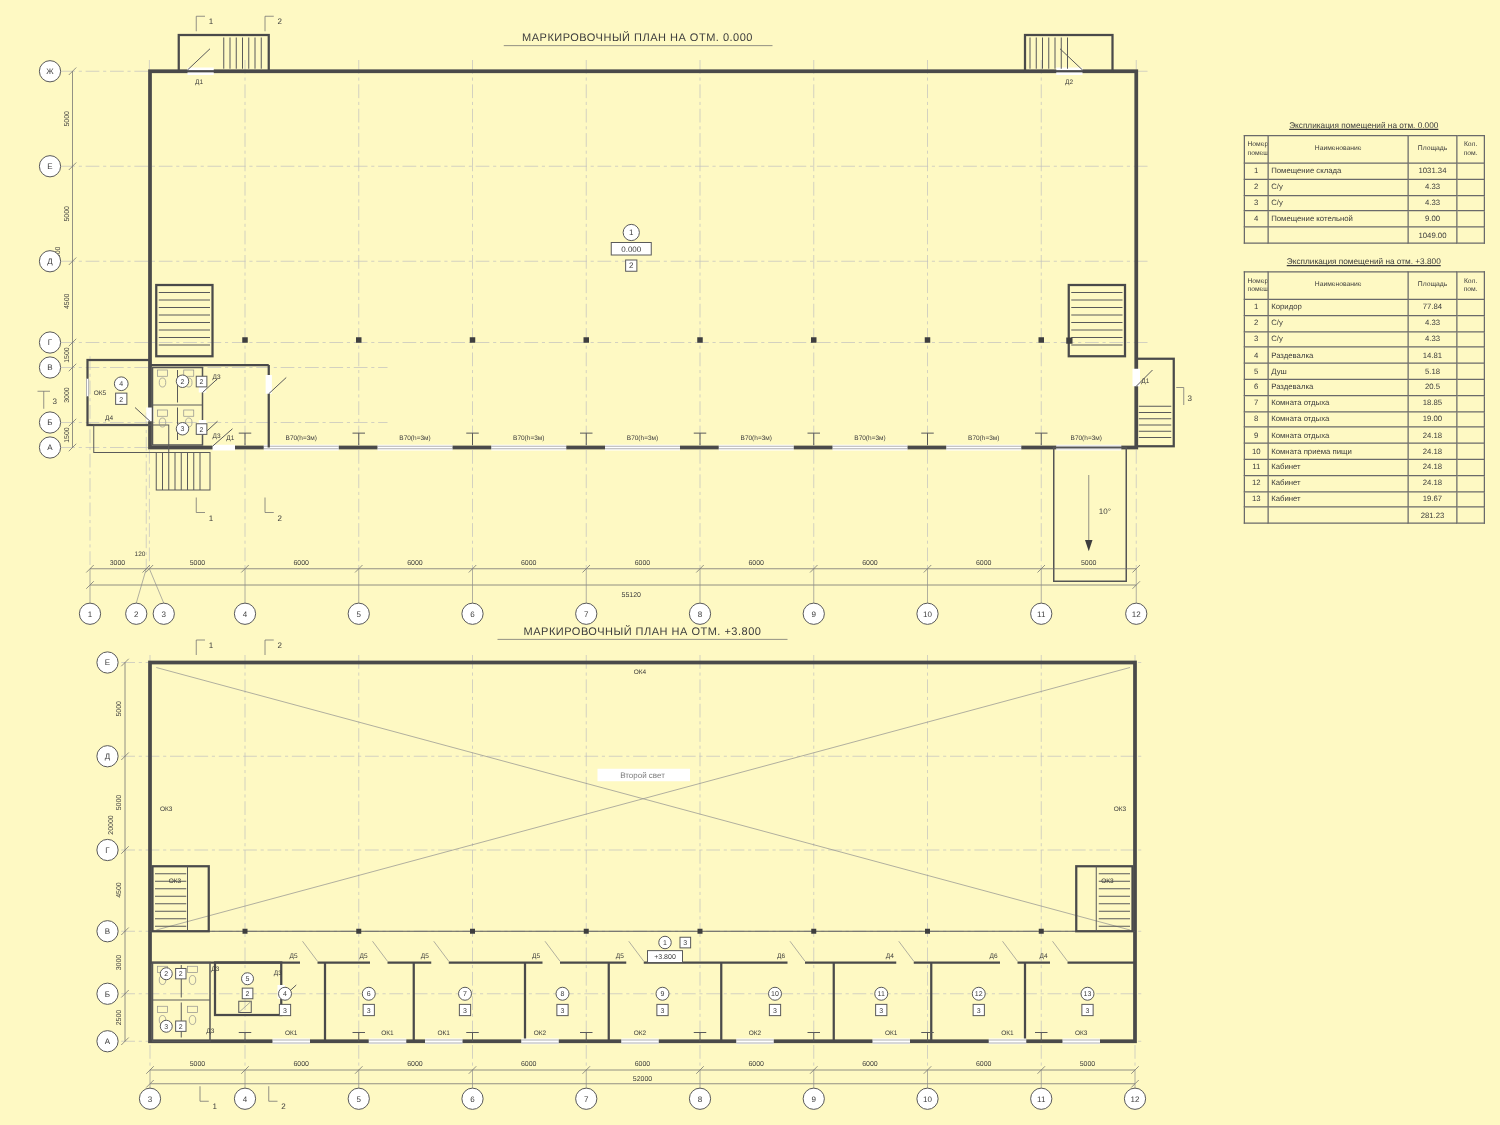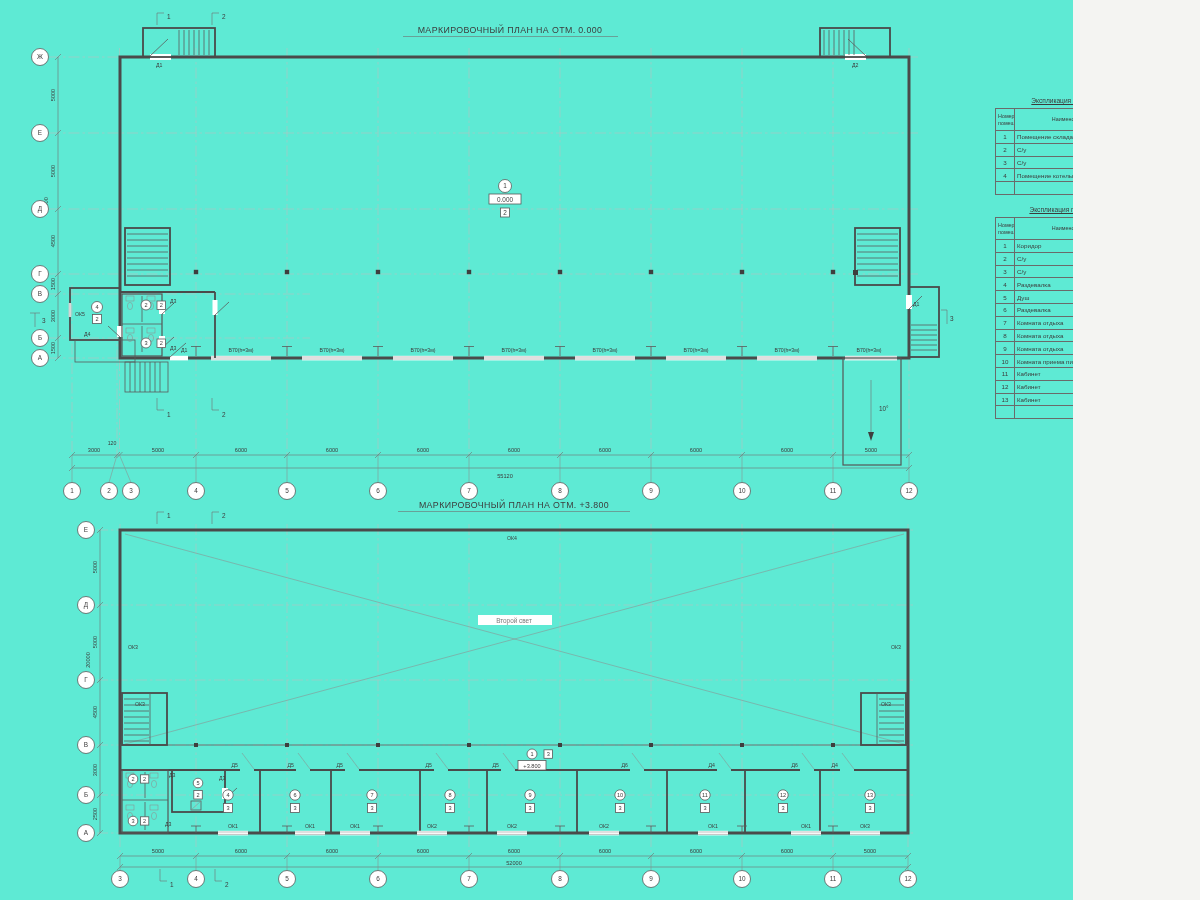--- a/index.html
+++ b/index.html
@@ -1,16 +1,16 @@
 <!DOCTYPE html>
 <html><head>
 <meta charset="utf-8">
 <style>
   html,body{margin:0;padding:0;background:#f4f4f2;}
-  .page{position:relative;width:1073px;height:900px;background:#5eead4;overflow:hidden;
+  .page{position:relative;width:1200px;height:900px;background:#fef9c3;overflow:hidden;
         font-family:"Liberation Sans",sans-serif;}
   svg text{font-family:"Liberation Sans",sans-serif;fill:#3c3c3c;}
   .t5{font-size:5.2px;} .t55{font-size:5.6px;} .t6{font-size:6.4px;} .t9{font-size:8.8px;letter-spacing:.4px;}
   .mid{text-anchor:middle;} .end{text-anchor:end;}
   .gry{fill:#7a7a7a;}
   svg line,svg path,svg rect,svg circle,svg ellipse{fill:none;}
   .w3{stroke:#4a4a4a;stroke-width:3;}
   .w2{stroke:#4a4a4a;stroke-width:1.8;}
   .w15{stroke:#555;stroke-width:1.2;}
   .w1{stroke:#5a5a5a;stroke-width:.8;}

